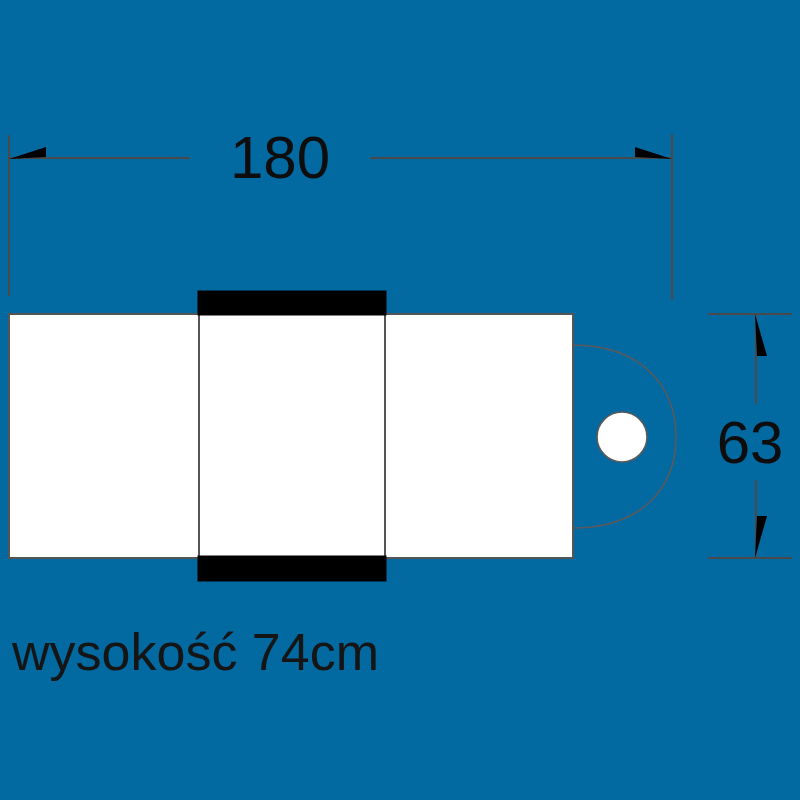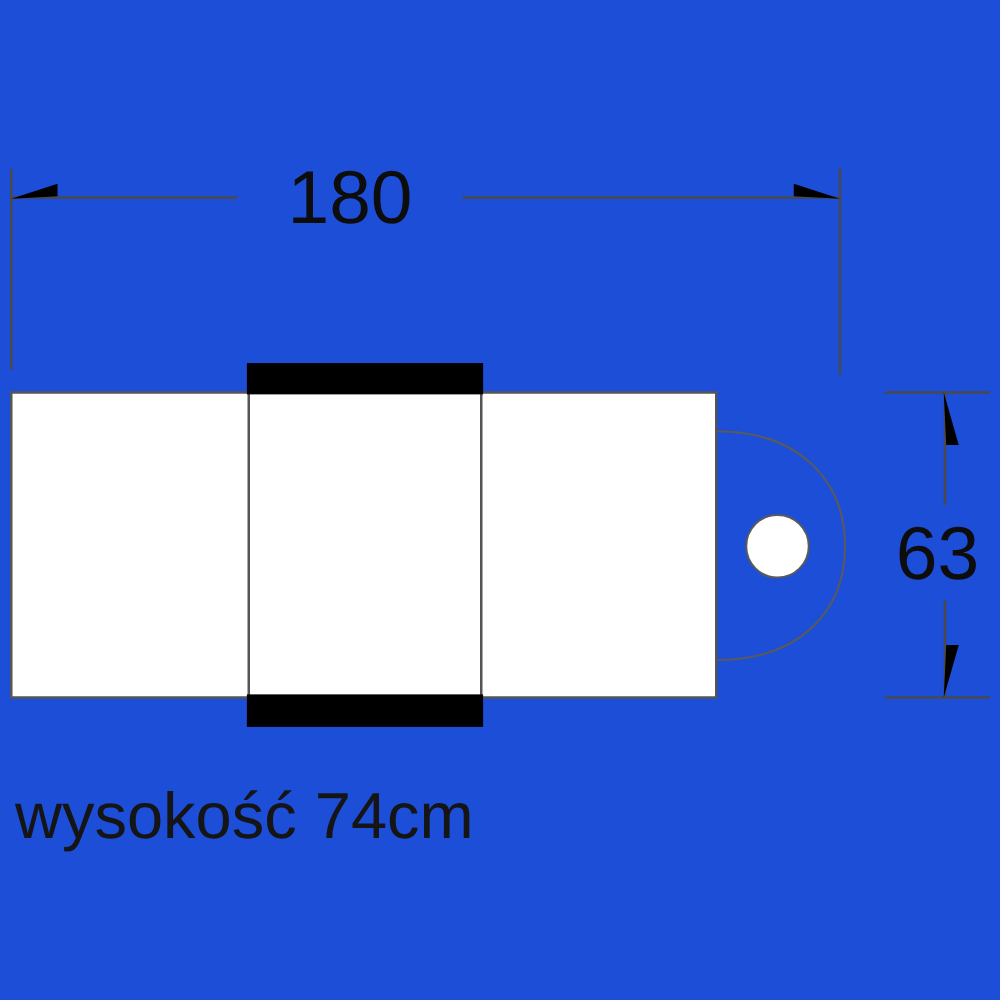--- a/index.html
+++ b/index.html
@@ -7,21 +7,21 @@
     padding: 0;
     background: #ffffff;
   }
   body {
     font-family: "Liberation Sans", sans-serif;
   }
   #stage {
     position: relative;
     width: 800px;
     height: 800px;
-    background: #1d4ed8;
+    background: #0369a1;
     overflow: hidden;
   }
   #drawing {
     position: absolute;
     left: 0;
     top: 0;
     width: 800px;
     height: 800px;
     display: block;
   }

